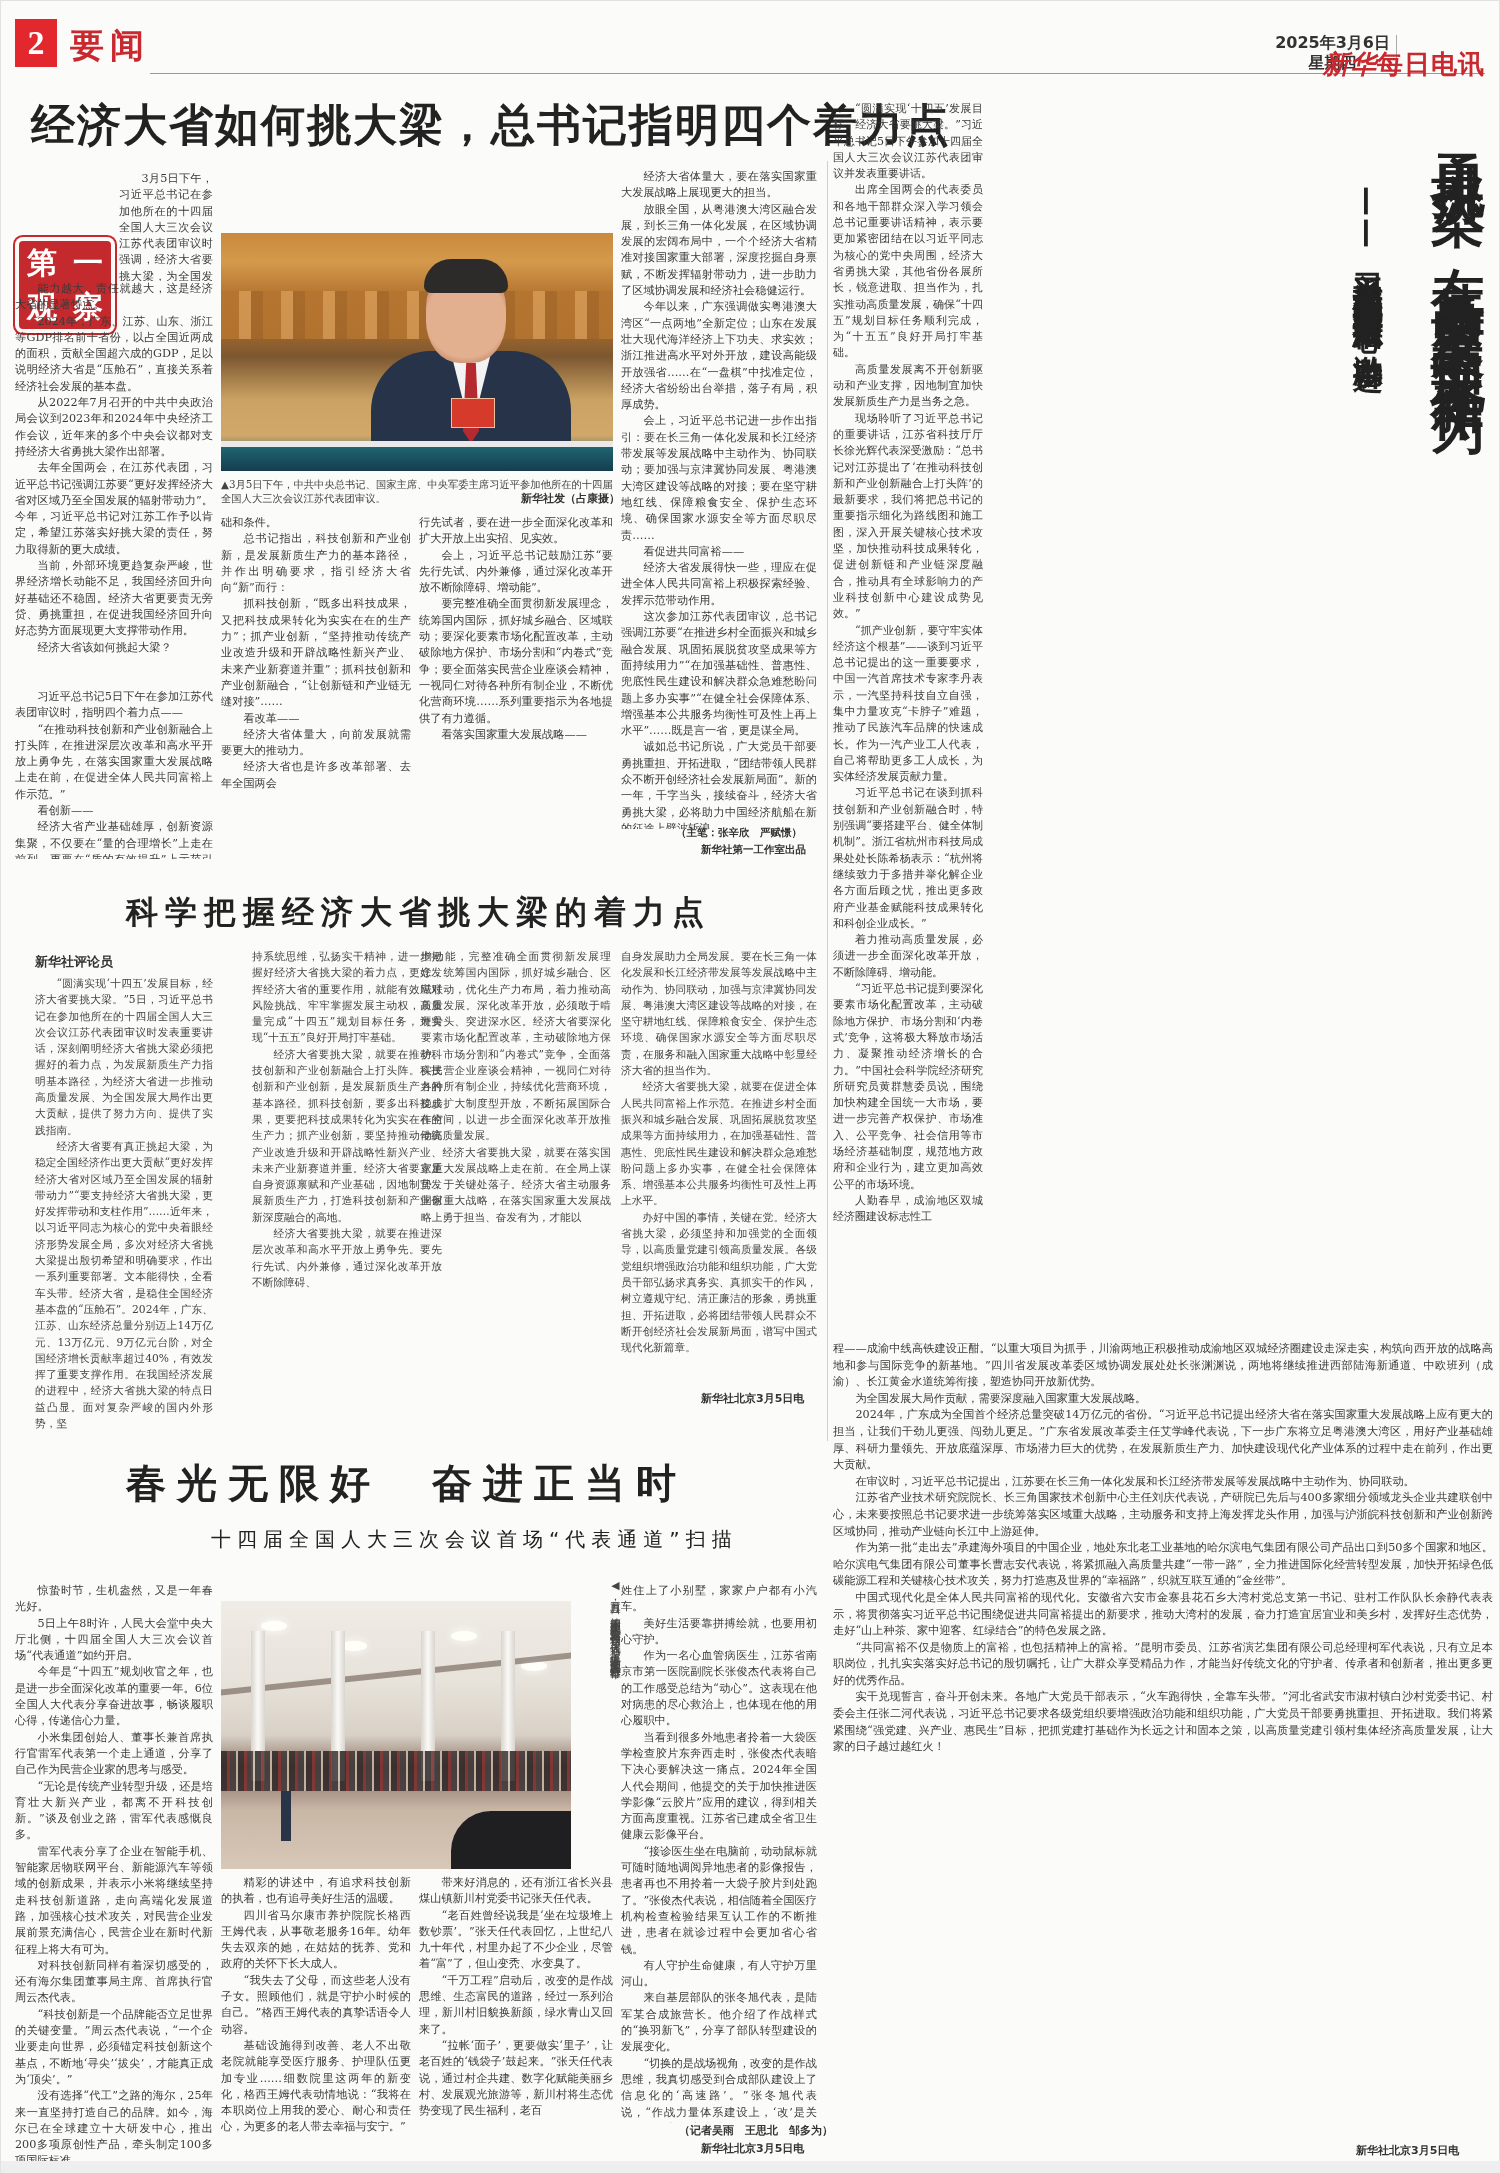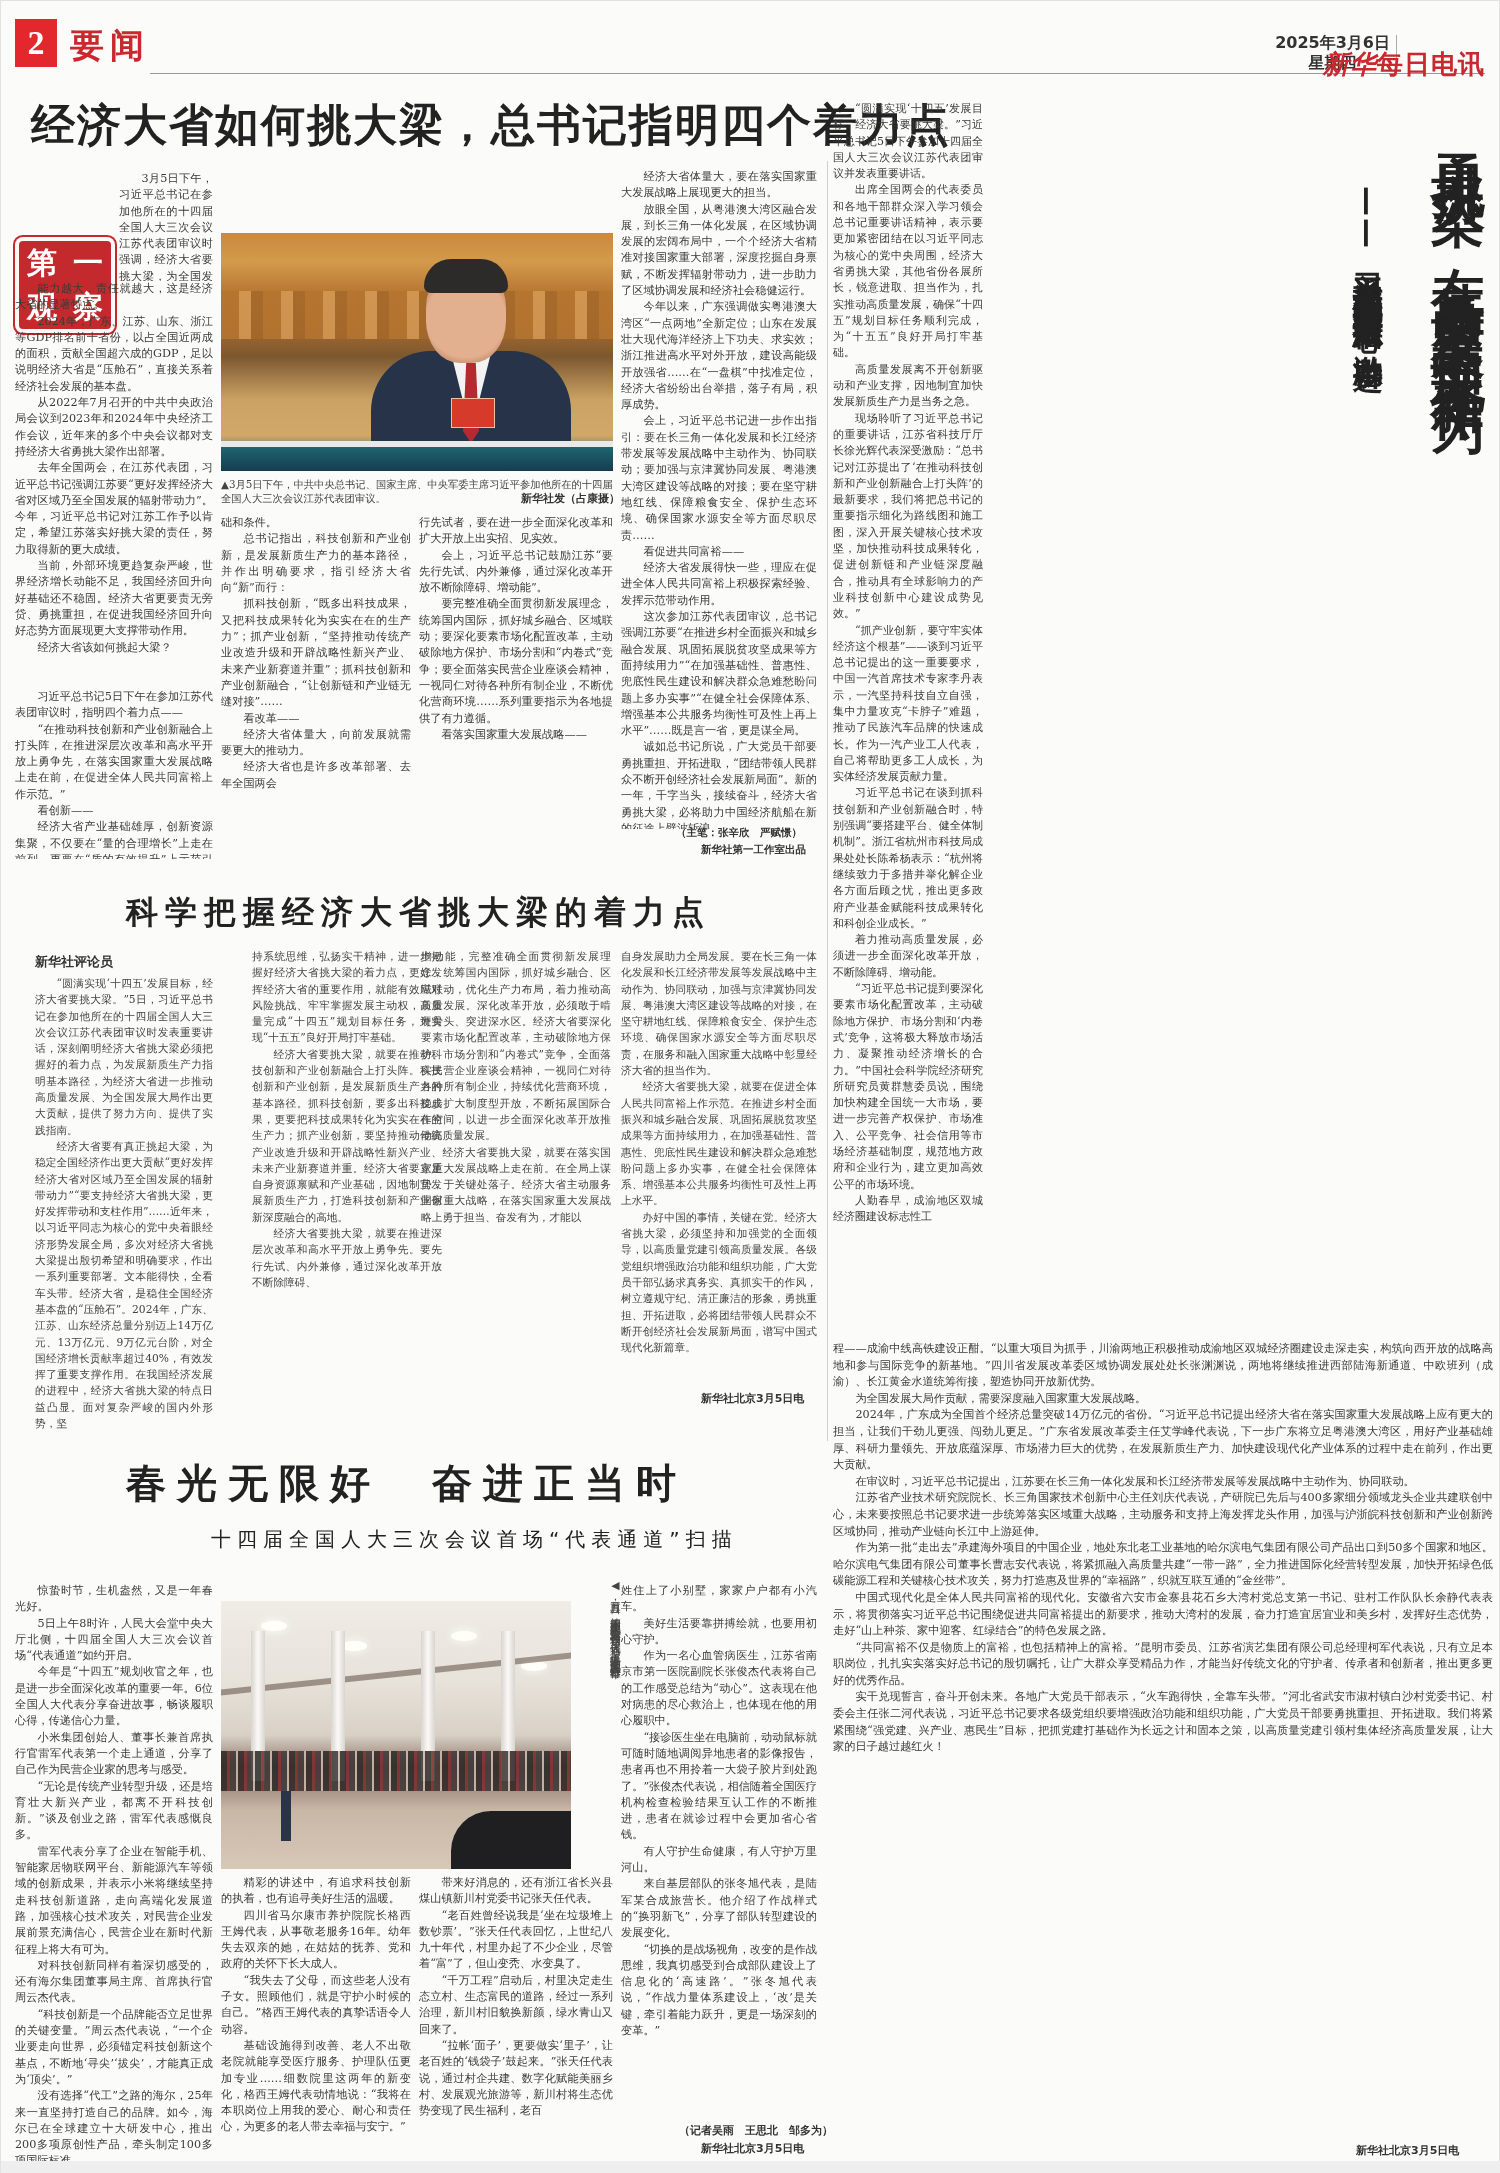--- a/index.html
+++ b/index.html
@@ -208,27 +208,28 @@
 
   <div class="col" style="left:220px; top:1874px; width:190px; height:290px;">
     <p>精彩的讲述中，有追求科技创新的执着，也有追寻美好生活的温暖。</p>
     <p>四川省马尔康市养护院院长格西王姆代表，从事敬老服务16年。幼年失去双亲的她，在姑姑的抚养、党和政府的关怀下长大成人。</p>
     <p>“我失去了父母，而这些老人没有子女。照顾他们，就是守护小时候的自己。”格西王姆代表的真挚话语令人动容。</p>
     <p>基础设施得到改善、老人不出敬老院就能享受医疗服务、护理队伍更加专业……细数院里这两年的新变化，格西王姆代表动情地说：“我将在本职岗位上用我的爱心、耐心和责任心，为更多的老人带去幸福与安宁。”</p>
   </div>
   <div class="col" style="left:418px; top:1874px; width:194px; height:290px;">
     <p>带来好消息的，还有浙江省长兴县煤山镇新川村党委书记张天任代表。</p>
     <p>“老百姓曾经说我是‘坐在垃圾堆上数钞票’。”张天任代表回忆，上世纪八九十年代，村里办起了不少企业，尽管着“富”了，但山变秃、水变臭了。</p>
-    <p>“千万工程”启动后，村里决定走生态立村、生态富民的道路，经过一系列治理，新川村旧貌换新颜，绿水青山又回来了。</p>
+    <p>“千万工程”启动后，改变的是作战思维、生态富民的道路，经过一系列治理，新川村旧貌换新颜，绿水青山又回来了。</p>
     <p>“拉帐‘面子’，更要做实‘里子’，让老百姓的‘钱袋子’鼓起来。”张天任代表说，通过村企共建、数字化赋能美丽乡村、发展观光旅游等，新川村将生态优势变现了民生福利，老百</p>
   </div>
   <div class="col" style="left:620px; top:1582px; width:196px; height:540px;">
     <p class="noind">姓住上了小别墅，家家户户都有小汽车。</p>
     <p>美好生活要靠拼搏绘就，也要用初心守护。</p>
     <p>作为一名心血管病医生，江苏省南京市第一医院副院长张俊杰代表将自己的工作感受总结为“动心”。这表现在他对病患的尽心救治上，也体现在他的用心履职中。</p>
+    <p>当看到很多外地患者拎着一大袋医学检查胶片东奔西走时，张俊杰代表暗下决心要解决这一痛点。2024年全国人代会期间，他提交的关于加快推进医学影像“云胶片”应用的建议，得到相关方面高度重视。江苏省已建成全省卫生健康云影像平台。</p>
     <p>“接诊医生坐在电脑前，动动鼠标就可随时随地调阅异地患者的影像报告，患者再也不用拎着一大袋子胶片到处跑了。”张俊杰代表说，相信随着全国医疗机构检查检验结果互认工作的不断推进，患者在就诊过程中会更加省心省钱。</p>
     <p>有人守护生命健康，有人守护万里河山。</p>
     <p>来自基层部队的张冬旭代表，是陆军某合成旅营长。他介绍了作战样式的“换羽新飞”，分享了部队转型建设的发展变化。</p>
     <p>“切换的是战场视角，改变的是作战思维，我真切感受到合成部队建设上了信息化的‘高速路’。”张冬旭代表说，“作战力量体系建设上，‘改’是关键，牵引着能力跃升，更是一场深刻的变革。”</p>
 
   </div>
   <div class="credit" style="left:678px; top:2122px;">（记者吴雨　王思北　邹多为）</div>
   <div class="credit" style="left:700px; top:2140px;">新华社北京3月5日电</div>
 
   <div class="rule-v" style="left:826px; top:160px; height:1280px;"></div>

